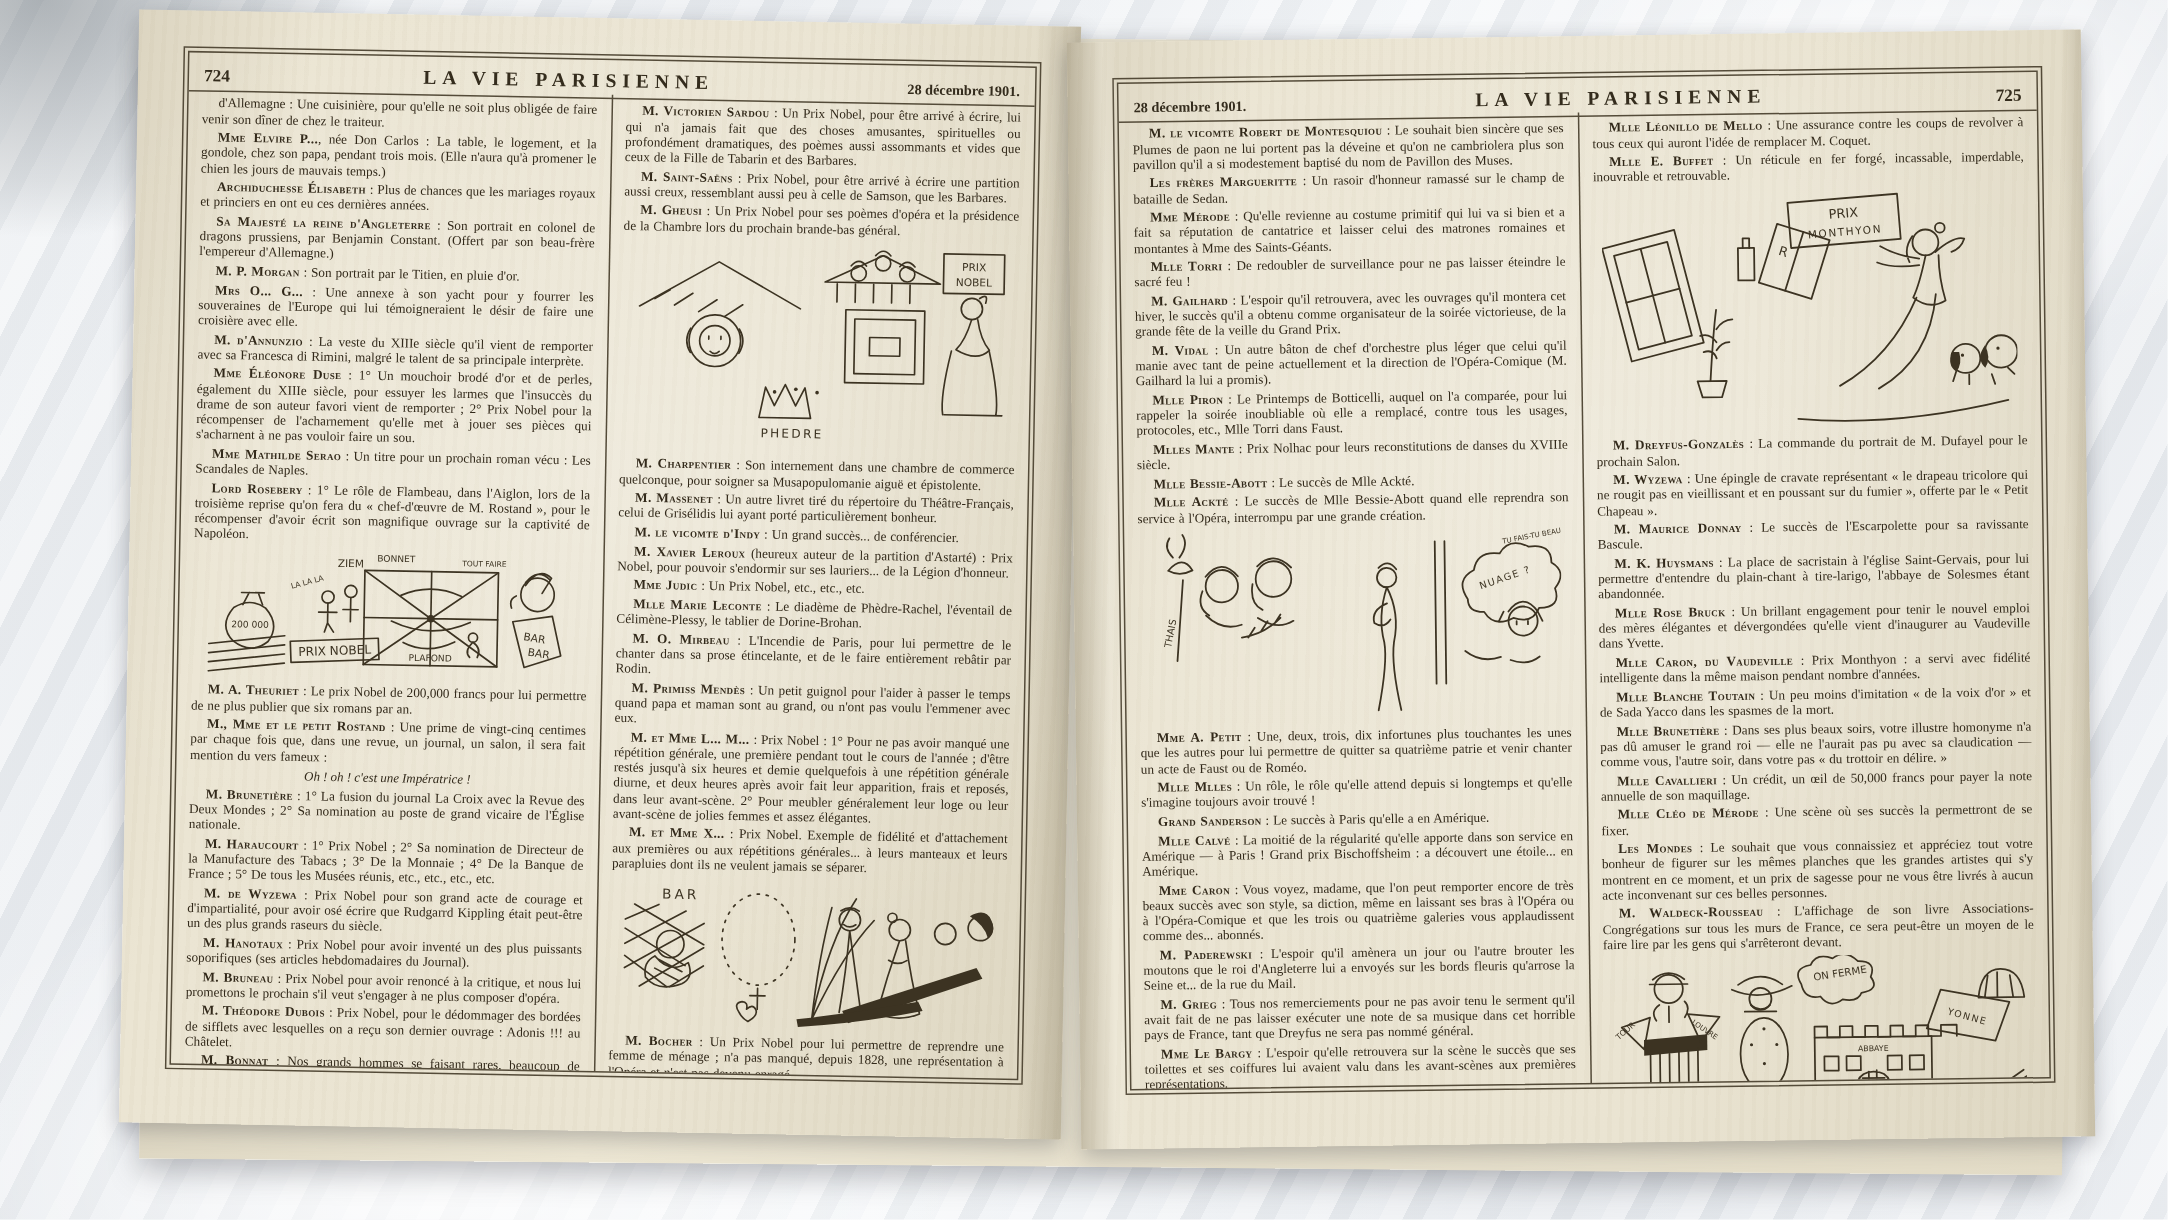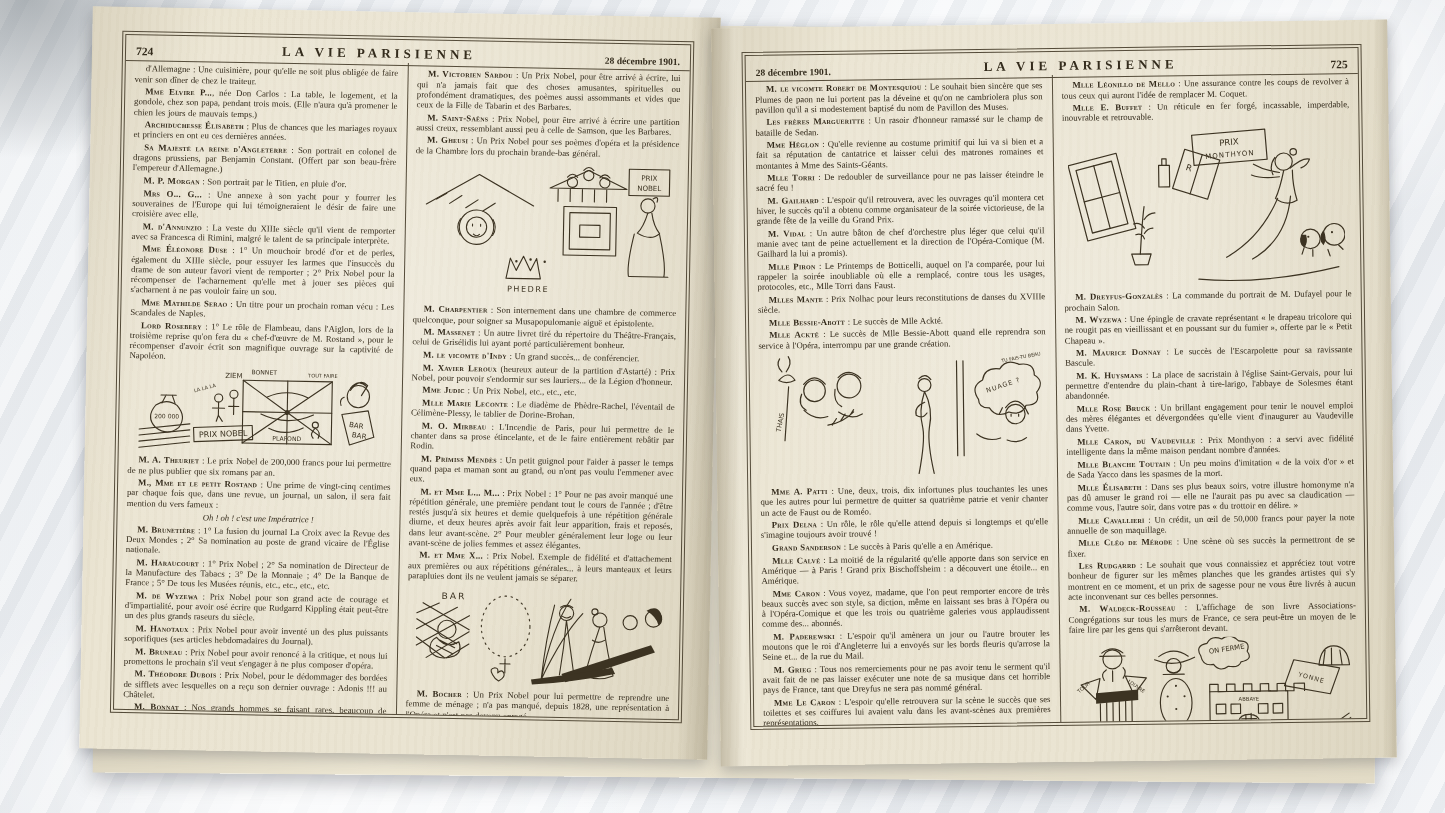--- a/index.html
+++ b/index.html
@@ -202,21 +202,21 @@
   <div class="frame">
     <div class="phead">
       <span class="pdate">28 décembre 1901.</span>
       <span class="ptitle">LA VIE PARISIENNE</span>
       <span class="pnum">725</span>
     </div>
     <div class="cols">
       <div class="col">
           <p class="entry"><span class="entry-name">M. le vicomte Robert de Montesquiou</span> : Le souhait bien sincère que ses Plumes de paon ne lui portent pas la déveine et qu'on ne cambriolera plus son pavillon qu'il a si modestement baptisé du nom de Pavillon des Muses.</p>
           <p class="entry"><span class="entry-name">Les frères Margueritte</span> : Un rasoir d'honneur ramassé sur le champ de bataille de Sedan.</p>
-          <p class="entry"><span class="entry-name">Mme Héglon</span> : Qu'elle revienne au costume primitif qui lui va si bien et a fait sa réputation de cantatrice et laisser celui des matrones romaines et montantes à Mme des Saints-Géants.</p>
+          <p class="entry"><span class="entry-name">Mme Mérode</span> : Qu'elle revienne au costume primitif qui lui va si bien et a fait sa réputation de cantatrice et laisser celui des matrones romaines et montantes à Mme des Saints-Géants.</p>
           <p class="entry"><span class="entry-name">Mlle Torri</span> : De redoubler de surveillance pour ne pas laisser éteindre le sacré feu !</p>
           <p class="entry"><span class="entry-name">M. Gailhard</span> : L'espoir qu'il retrouvera, avec les ouvrages qu'il montera cet hiver, le succès qu'il a obtenu comme organisateur de la soirée victorieuse, de la grande fête de la veille du Grand Prix.</p>
           <p class="entry"><span class="entry-name">M. Vidal</span> : Un autre bâton de chef d'orchestre plus léger que celui qu'il manie avec tant de peine actuellement et la direction de l'Opéra-Comique (M. Gailhard la lui a promis).</p>
           <p class="entry"><span class="entry-name">Mlle Piron</span> : Le Printemps de Botticelli, auquel on l'a comparée, pour lui rappeler la soirée inoubliable où elle a remplacé, contre tous les usages, protocoles, etc., Mlle Torri dans Faust.</p>
           <p class="entry"><span class="entry-name">Mlles Mante</span> : Prix Nolhac pour leurs reconstitutions de danses du XVIIIe siècle.</p>
           <p class="entry"><span class="entry-name">Mlle Bessie-Abott</span> : Le succès de Mlle Ackté.</p>
           <p class="entry"><span class="entry-name">Mlle Ackté</span> : Le succès de Mlle Bessie-Abott quand elle reprendra son service à l'Opéra, interrompu par une grande création.</p>
           <figure class="illus" id="illus4">
     <svg class="sk" viewBox="0 0 256 120">
       <path d="M18,80 L22,30 m-9,-6 q9,-10 15,0 q-8,4 -15,0 m7,-8 q6,-8 2,-14 m-6,14 q-6,-6 -2,-12"></path>
@@ -231,28 +231,28 @@
       <path d="M143,24 q6,-6 11,1 M148,36 q-6,18 -2,34 q2,12 -4,42 m6,-76 q8,16 4,34 q-2,14 4,42 m-8,-66 q-10,4 -8,12 q6,4 10,-2"></path>
       <path d="M178,8 l0,88 m6,-88 l0,88"></path>
       <path d="M198,44 q-8,-12 4,-18 q2,-12 16,-10 q6,-10 18,-4 q14,-2 14,10 q10,6 2,16 q4,12 -10,12 q-4,10 -16,6 q-12,6 -18,-4 q-10,0 -10,-8 z"></path>
       <text x="206" y="38" font-size="6" letter-spacing="1" transform="rotate(-18 206 38)">NUAGE ?</text>
       <circle cx="232" cy="58" r="9"></circle>
       <path d="M223,52 q9,-12 18,0 m-21,0 l-3,6 m24,-6 l3,6 m-16,0 l0,2 m7,-2 l0,2"></path>
       <text x="220" y="10" font-size="4.4" transform="rotate(-10 220 10)">TU FAIS-TU BEAU</text>
       <path d="M196,76 q10,8 22,4 m6,2 q10,4 18,-2"></path>
     </svg>
   </figure>
-          <p class="entry"><span class="entry-name">Mme A. Patti</span> : Une, deux, trois, dix infortunes plus touchantes les unes que les autres pour lui permettre de quitter sa quatrième patrie et venir chanter un acte de Faust ou de Roméo.</p>
-          <p class="entry"><span class="entry-name">Prix Delna</span> : Un rôle, le rôle qu'elle attend depuis si longtemps et qu'elle s'imagine toujours avoir trouvé !</p>
+          <p class="entry"><span class="entry-name">Mme A. Petit</span> : Une, deux, trois, dix infortunes plus touchantes les unes que les autres pour lui permettre de quitter sa quatrième patrie et venir chanter un acte de Faust ou de Roméo.</p>
+          <p class="entry"><span class="entry-name">Mlle Mlles</span> : Un rôle, le rôle qu'elle attend depuis si longtemps et qu'elle s'imagine toujours avoir trouvé !</p>
           <p class="entry"><span class="entry-name">Grand Sanderson</span> : Le succès à Paris qu'elle a en Amérique.</p>
           <p class="entry"><span class="entry-name">Mlle Calvé</span> : La moitié de la régularité qu'elle apporte dans son service en Amérique — à Paris ! Grand prix Bischoffsheim : a découvert une étoile... en Amérique.</p>
           <p class="entry"><span class="entry-name">Mme Caron</span> : Vous voyez, madame, que l'on peut remporter encore de très beaux succès avec son style, sa diction, même en laissant ses bras à l'Opéra ou à l'Opéra-Comique et que les trois ou quatrième galeries vous applaudissent comme des... abonnés.</p>
           <p class="entry"><span class="entry-name">M. Paderewski</span> : L'espoir qu'il amènera un jour ou l'autre brouter les moutons que le roi d'Angleterre lui a envoyés sur les bords fleuris qu'arrose la Seine et... de la rue du Mail.</p>
           <p class="entry"><span class="entry-name">M. Grieg</span> : Tous nos remerciements pour ne pas avoir tenu le serment qu'il avait fait de ne pas laisser exécuter une note de sa musique dans cet horrible pays de France, tant que Dreyfus ne sera pas nommé général.</p>
-          <p class="entry"><span class="entry-name">Mme Le Caron</span> : L'espoir qu'elle retrouvera sur la scène le succès que ses toilettes et ses coiffures lui avaient valu dans les avant-scènes aux premières représentations.</p>
+          <p class="entry"><span class="entry-name">Mme Le Bargy</span> : L'espoir qu'elle retrouvera sur la scène le succès que ses toilettes et ses coiffures lui avaient valu dans les avant-scènes aux premières représentations.</p>
         </div>
       <div class="col">
           <p class="entry"><span class="entry-name">Mlle Léonillo de Mello</span> : Une assurance contre les coups de revolver à tous ceux qui auront l'idée de remplacer M. Coquet.</p>
           <p class="entry"><span class="entry-name">Mlle E. Buffet</span> : Un réticule en fer forgé, incassable, imperdable, inouvrable et retrouvable.</p>
           <figure class="illus" id="illus5">
     <svg class="sk" viewBox="0 0 256 150">
       <g transform="rotate(-14 34 64)">
         <rect x="8" y="28" width="46" height="72"></rect>
         <rect x="14" y="34" width="34" height="60"></rect>
         <path d="M31,34 l0,60 M14,64 l34,0"></path>
@@ -285,24 +285,24 @@
       <path d="M120,142 q60,6 130,-10"></path>
     </svg>
   </figure>
           <p class="entry"><span class="entry-name">M. Dreyfus-Gonzalès</span> : La commande du portrait de M. Dufayel pour le prochain Salon.</p>
           <p class="entry"><span class="entry-name">M. Wyzewa</span> : Une épingle de cravate représentant « le drapeau tricolore qui ne rougit pas en vieillissant et en poussant sur du fumier », offerte par le « Petit Chapeau ».</p>
           <p class="entry"><span class="entry-name">M. Maurice Donnay</span> : Le succès de l'Escarpolette pour sa ravissante Bascule.</p>
           <p class="entry"><span class="entry-name">M. K. Huysmans</span> : La place de sacristain à l'église Saint-Gervais, pour lui permettre d'entendre du plain-chant à tire-larigo, l'abbaye de Solesmes étant abandonnée.</p>
           <p class="entry"><span class="entry-name">Mlle Rose Bruck</span> : Un brillant engagement pour tenir le nouvel emploi des mères élégantes et dévergondées qu'elle vient d'inaugurer au Vaudeville dans Yvette.</p>
           <p class="entry"><span class="entry-name">Mlle Caron, du Vaudeville</span> : Prix Monthyon : a servi avec fidélité intelligente dans la même maison pendant nombre d'années.</p>
           <p class="entry"><span class="entry-name">Mlle Blanche Toutain</span> : Un peu moins d'imitation « de la voix d'or » et de Sada Yacco dans les spasmes de la mort.</p>
-          <p class="entry"><span class="entry-name">Mlle Élisabeth</span> : Dans ses plus beaux soirs, votre illustre homonyme n'a pas dû amuser le grand roi — elle ne l'aurait pas pu avec sa claudication — comme vous, l'autre soir, dans votre pas « du trottoir en délire. »</p>
+          <p class="entry"><span class="entry-name">Mlle Brunetière</span> : Dans ses plus beaux soirs, votre illustre homonyme n'a pas dû amuser le grand roi — elle ne l'aurait pas pu avec sa claudication — comme vous, l'autre soir, dans votre pas « du trottoir en délire. »</p>
           <p class="entry"><span class="entry-name">Mlle Cavallieri</span> : Un crédit, un œil de 50,000 francs pour payer la note annuelle de son maquillage.</p>
           <p class="entry"><span class="entry-name">Mlle Cléo de Mérode</span> : Une scène où ses succès la permettront de se fixer.</p>
-          <p class="entry"><span class="entry-name">Les Rudgarrd</span> : Le souhait que vous connaissiez et appréciez tout votre bonheur de figurer sur les mêmes planches que les grandes artistes qui s'y montrent en ce moment, et un prix de sagesse pour ne vous être livrés à aucun acte inconvenant sur ces belles personnes.</p>
+          <p class="entry"><span class="entry-name">Les Mondes</span> : Le souhait que vous connaissiez et appréciez tout votre bonheur de figurer sur les mêmes planches que les grandes artistes qui s'y montrent en ce moment, et un prix de sagesse pour ne vous être livrés à aucun acte inconvenant sur ces belles personnes.</p>
           <p class="entry"><span class="entry-name">M. Waldeck-Rousseau</span> : L'affichage de son livre Associations-Congrégations sur tous les murs de France, ce sera peut-être un moyen de le faire lire par les gens qui s'arrêteront devant.</p>
           <figure class="illus" id="illus6">
     <svg class="sk" viewBox="0 0 262 122">
       <circle cx="36" cy="20" r="9"></circle>
       <path d="M26,14 q10,-8 20,0 m-22,3 l24,0 m-12,14 l0,10"></path>
       <path class="fill" d="M20,52 l40,-3 l0,10 l-40,3 z"></path>
       <path d="M24,62 l0,44 m6,-45 l0,48 m6,-48 l0,48 m6,-49 l0,48 m6,-49 l0,47 m6,-48 l0,44" stroke-width="2.6"></path>
       <path d="M24,38 l-18,6 l14,14 z M48,36 l20,2 l-12,16 z M28,40 q-4,-6 2,-10 m16,8 q4,-6 0,-10"></path>
       <text x="4" y="52" font-size="5" transform="rotate(-40 4 52)">TOUR</text>
       <text x="50" y="42" font-size="4.6" transform="rotate(35 50 42)">LOUVRE</text>

